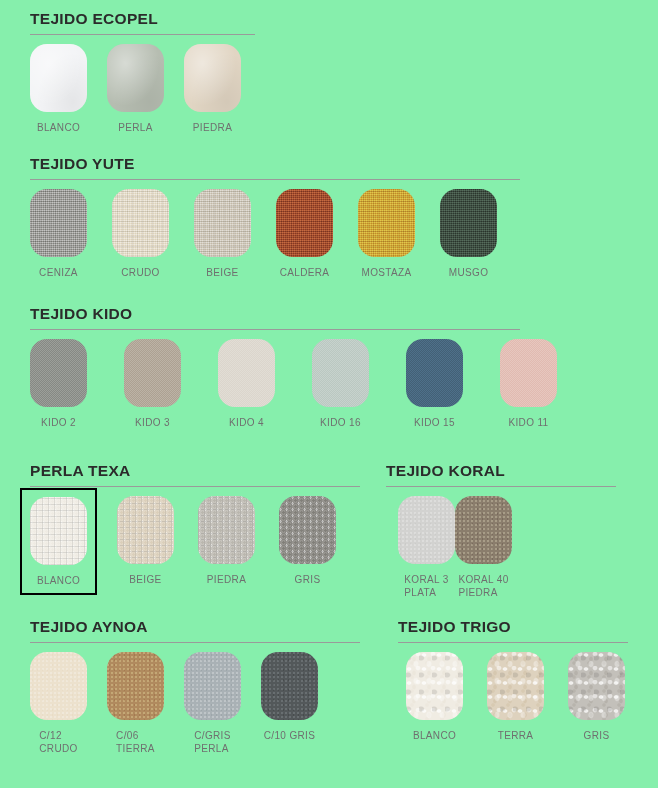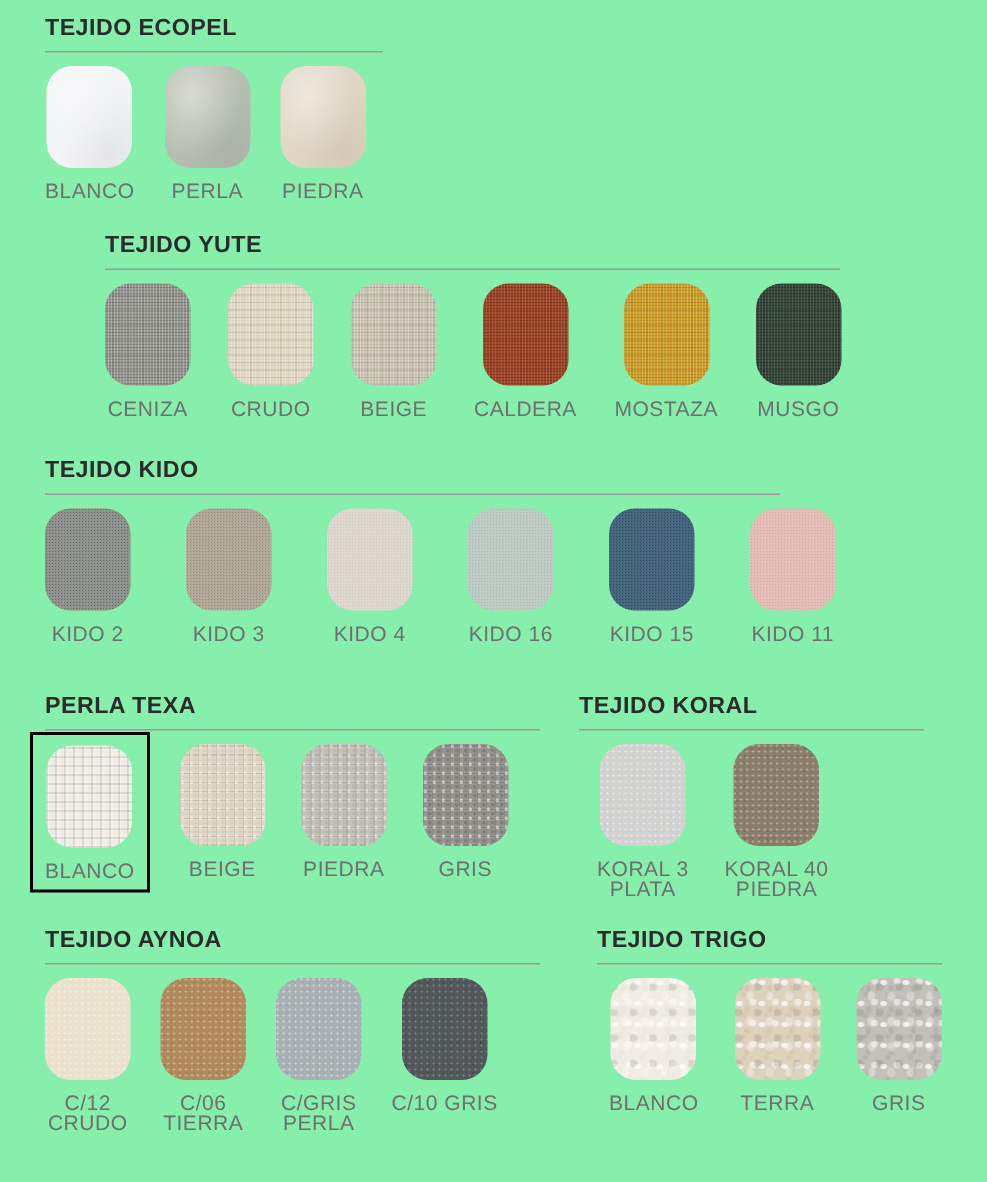--- a/index.html
+++ b/index.html
@@ -56,24 +56,23 @@
   }
   .swatch-chip {
     width: 57px;
     height: 68px;
     border-radius: 17px;
     position: relative;
     overflow: hidden;
   }
   .swatch-label {
     margin-top: 9px;
-    font-size: 14px;
+    font-size: 10px;
     letter-spacing: 0.35px;
     color: #6f6f6f;
-    text-align: center;
     line-height: 13px;
     white-space: pre-line;
     font-family: "Liberation Sans", sans-serif;
   }
 
   
   .swatch-cell.selected {
     border: 2px solid #000000;
     padding: 7px 8px 6px 8px;
     margin-left: -10px;
@@ -200,21 +199,21 @@
           <div class="swatch-chip tex-smooth" style="background: rgb(182, 189, 177);"></div>
           <div class="swatch-label">PERLA</div>
         </div>
         <div class="swatch-cell">
           <div class="swatch-chip tex-smooth" style="background: rgb(225, 213, 195);"></div>
           <div class="swatch-label">PIEDRA</div>
         </div>
       </div>
   </div>
 
-  <div class="section" id="sec-yute" style="left:30px; top:155px; width:490px;margin-left:40px;">
+  <div class="section" id="sec-yute" style="left:30px; top:155px; width:490px;">
     <div class="section-title">TEJIDO YUTE</div>
     <div class="section-rule"></div>
     <div class="swatch-row" id="row-yute" style="gap:25px;">
         <div class="swatch-cell">
           <div class="swatch-chip tex-weave" style="background: rgb(156, 156, 152);"></div>
           <div class="swatch-label">CENIZA</div>
         </div>
         <div class="swatch-cell">
           <div class="swatch-chip tex-weave" style="background: rgb(228, 220, 201);"></div>
           <div class="swatch-label">CRUDO</div>
@@ -288,21 +287,21 @@
         <div class="swatch-cell">
           <div class="swatch-chip tex-basket" style="background: rgb(150, 148, 143);"></div>
           <div class="swatch-label">GRIS</div>
         </div>
       </div>
   </div>
 
   <div class="section" id="sec-koral" style="left:386px; top:462px; width:230px;">
     <div class="section-title">TEJIDO KORAL</div>
     <div class="section-rule"></div>
-    <div class="swatch-row" id="row-koral" style="gap:24px; margin-left:12px;">
+    <div class="swatch-row" id="row-koral" style="margin-left:12px;">
         <div class="swatch-cell">
           <div class="swatch-chip tex-felt" style="background: rgb(210, 210, 208);"></div>
           <div class="swatch-label">KORAL 3
 PLATA</div>
         </div>
         <div class="swatch-cell">
           <div class="swatch-chip tex-felt" style="background: rgb(138, 125, 108);"></div>
           <div class="swatch-label">KORAL 40
 PIEDRA</div>
         </div>

